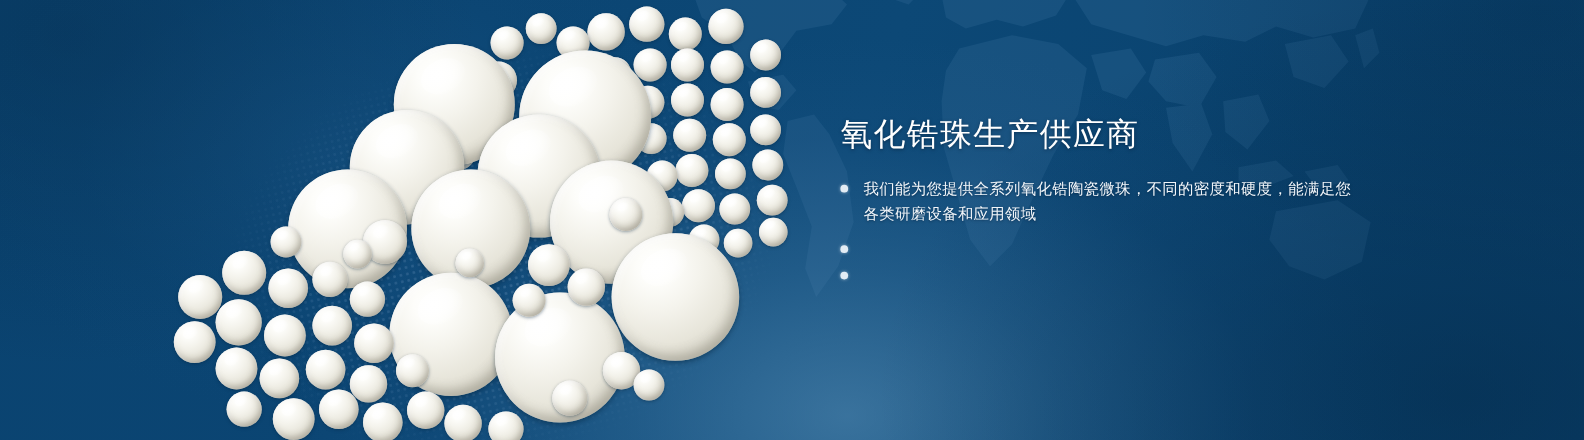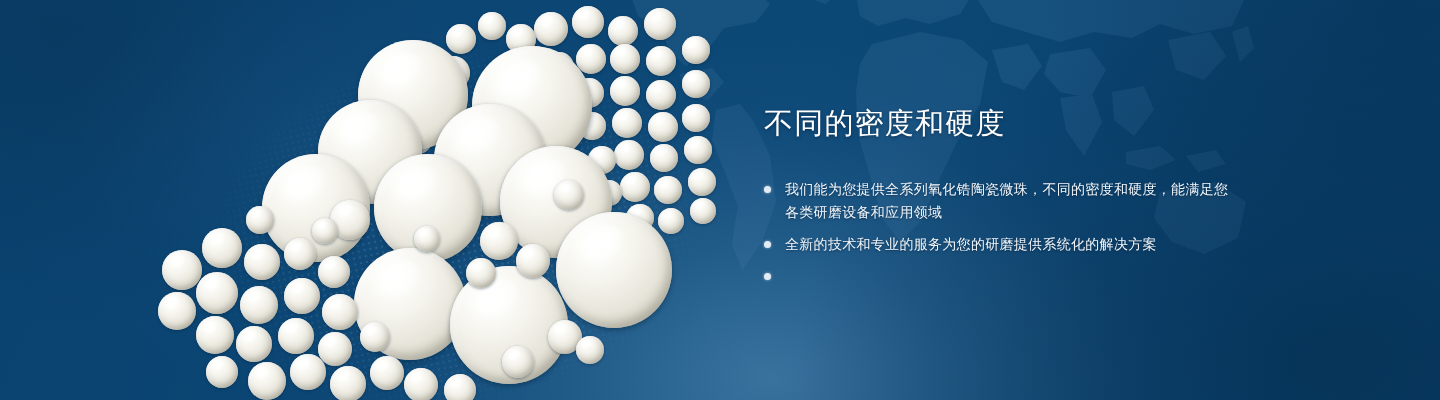--- a/index.html
+++ b/index.html
@@ -105,21 +105,21 @@
     color:#ffffff;
   }
   .headline {
     font-size:29px;
     line-height:38px;
     font-weight:400;
     letter-spacing:1.2px;
     color:#ffffff;
     text-shadow:0 1px 3px rgba(0,24,48,.55);
   }
-  .bullets { margin-top:36px; }
+  .bullets { margin-top:18px; }
   .bullet {
     display:flex;
     align-items:flex-start;
     margin-bottom:9px;
   }
   .bullet-dot {
     flex:0 0 auto;
     width:7px; height:7px;
     border-radius:50%;
     background:#e3ecf4;
@@ -265,29 +265,28 @@
     <div class="bead sm" style="left:404px;top:368px;width:34px;height:34px;"></div>
     <div class="bead sm" style="left:444px;top:374px;width:32px;height:32px;"></div>
     <div class="bead sm" style="left:206px;top:356px;width:32px;height:32px;"></div>
     <div class="bead sm" style="left:360px;top:322px;width:30px;height:30px;"></div>
     <div class="bead sm" style="left:312px;top:218px;width:26px;height:26px;"></div>
     <div class="bead sm" style="left:246px;top:206px;width:28px;height:28px;"></div>
     <div class="bead sm" style="left:502px;top:346px;width:32px;height:32px;"></div>
   </div>
 
   <div class="copy">
-    <div class="headline">不同的密度和硬度</div>
+    <div class="headline">氧化锆珠生产供应商</div>
     <div class="bullets">
       <div class="bullet">
         <span class="bullet-dot"></span>
         <span class="bullet-text">我们能为您提供全系列氧化锆陶瓷微珠，不同的密度和硬度，能满足您各类研磨设备和应用领域</span>
       </div>
       <div class="bullet">
         <span class="bullet-dot"></span>
-        <span class="bullet-text">全新的技术和专业的服务为您的研磨提供系统化的解决方案</span>
       </div>
       <div class="bullet">
         <span class="bullet-dot"></span>
       </div>
     </div>
   </div>
 
 </div>
 
 </body></html>

